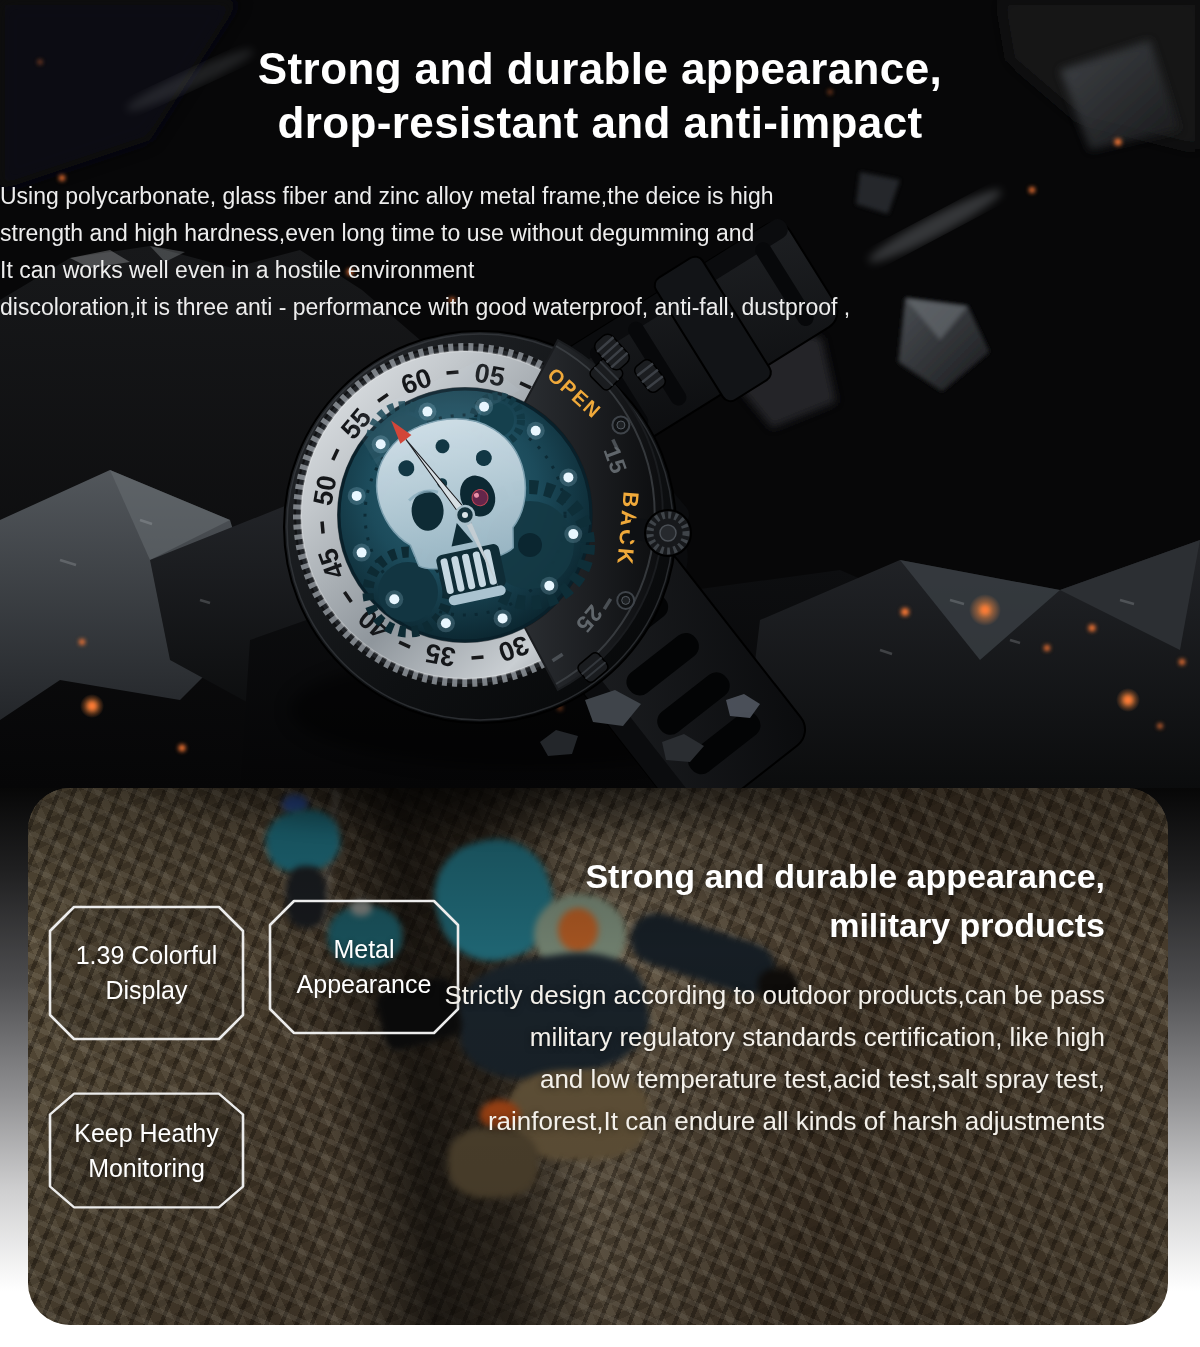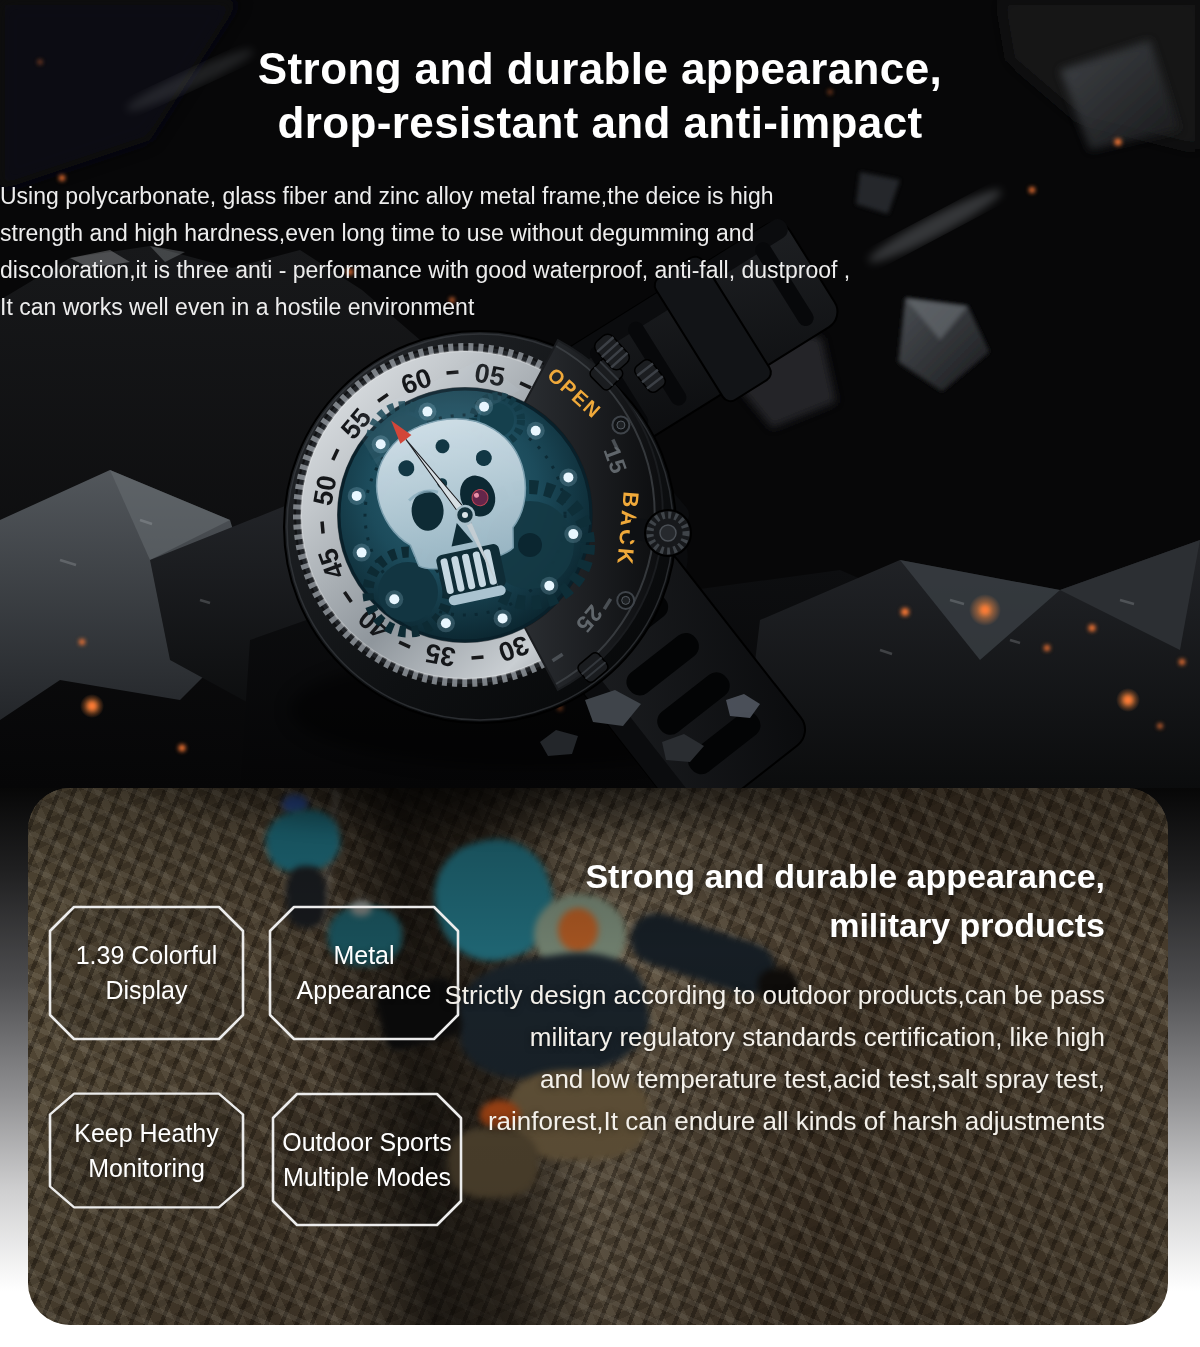--- a/index.html
+++ b/index.html
@@ -405,22 +405,22 @@
       </g>
     </svg>
 
     <h1 class="hero-title">
       <span class="line">Strong and durable appearance,</span>
       <span class="line">drop-resistant and anti-impact</span>
     </h1>
     <div class="hero-paragraph">
       <div>Using polycarbonate, glass fiber and zinc alloy metal frame,the deice is high</div>
       <div>strength and high hardness,even long time to use without degumming and</div>
+      <div>It can works well even in a hostile environment</div>
       <div>discoloration,it is three anti - performance with good waterproof, anti-fall, dustproof ,</div>
-      <div>It can works well even in a hostile environment</div>
     </div>
   </section>
 
   <section class="lower">
     <div class="photo-card">
       <div class="crevice"></div>
 
       <div class="climbers">
 
         <div class="climber-part" style="left:300px;top:0;width:3px;height:140px;background:rgba(240,240,240,.5);transform:rotate(6deg);"></div>
@@ -450,47 +450,38 @@
 
       <div class="feature-badge" style="left:20px;top:117px;width:197px;height:136px">
         <svg class="badge-frame" viewBox="0 0 197 136" preserveAspectRatio="none">
           <path d="M26 2 H171 L195 26 V110 L171 134 H26 L2 110 V26 Z"></path>
         </svg>
         <div class="badge-label">
           <span>1.39 Colorful</span>
           <span>Display</span>
         </div>
       </div>
-      <div class="feature-badge" style="left:240px;top:117px;width:192px;height:136px">
+      <div class="feature-badge" style="left:240px;top:111px;width:192px;height:136px">
         <svg class="badge-frame" viewBox="0 0 192 136" preserveAspectRatio="none">
           <path d="M26 2 H166 L190 26 V110 L166 134 H26 L2 110 V26 Z"></path>
         </svg>
         <div class="badge-label">
           <span>Metal</span>
           <span>Appearance</span>
         </div>
       </div>
       <div class="feature-badge" style="left:20px;top:304px;width:197px;height:117px">
         <svg class="badge-frame" viewBox="0 0 197 135" preserveAspectRatio="none">
           <path d="M26 2 H171 L195 26 V109 L171 133 H26 L2 109 V26 Z"></path>
         </svg>
         <div class="badge-label">
           <span>Keep Heathy</span>
           <span>Monitoring</span>
         </div>
       </div>
-      <div class="feature-badge" style="left:243px;top:304px;width:192px;height:135px">
-        <svg class="badge-frame" viewBox="0 0 192 135" preserveAspectRatio="none">
-          <path d="M26 2 H166 L190 26 V109 L166 133 H26 L2 109 V26 Z"></path>
-        </svg>
-        <div class="badge-label">
-          <span>Outdoor Sports</span>
-          <span>Multiple Modes</span>
-        </div>
-      </div>
 
       <div class="photo-text">
         <h2 class="quality-heading">
           <span class="line">Strong and durable appearance,</span>
           <span class="line">military products</span>
         </h2>
         <div class="quality-paragraph">
           <div>Strictly design according to outdoor products,can be pass</div>
           <div>military regulatory standards certification, like high</div>
           <div>and  low temperature test,acid test,salt spray test,</div>

